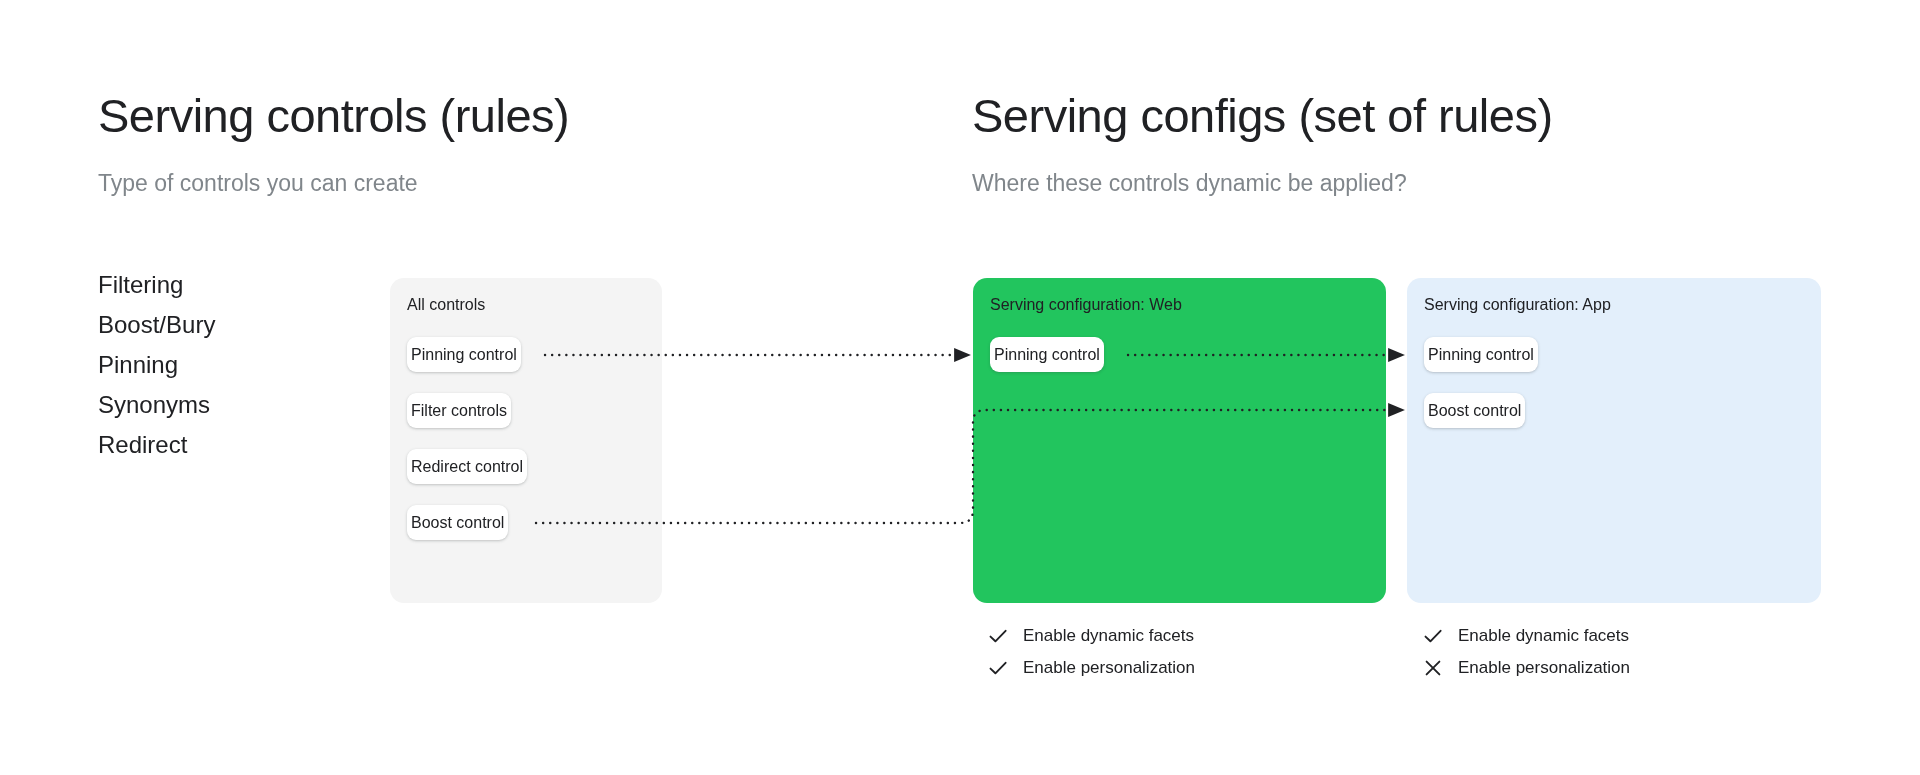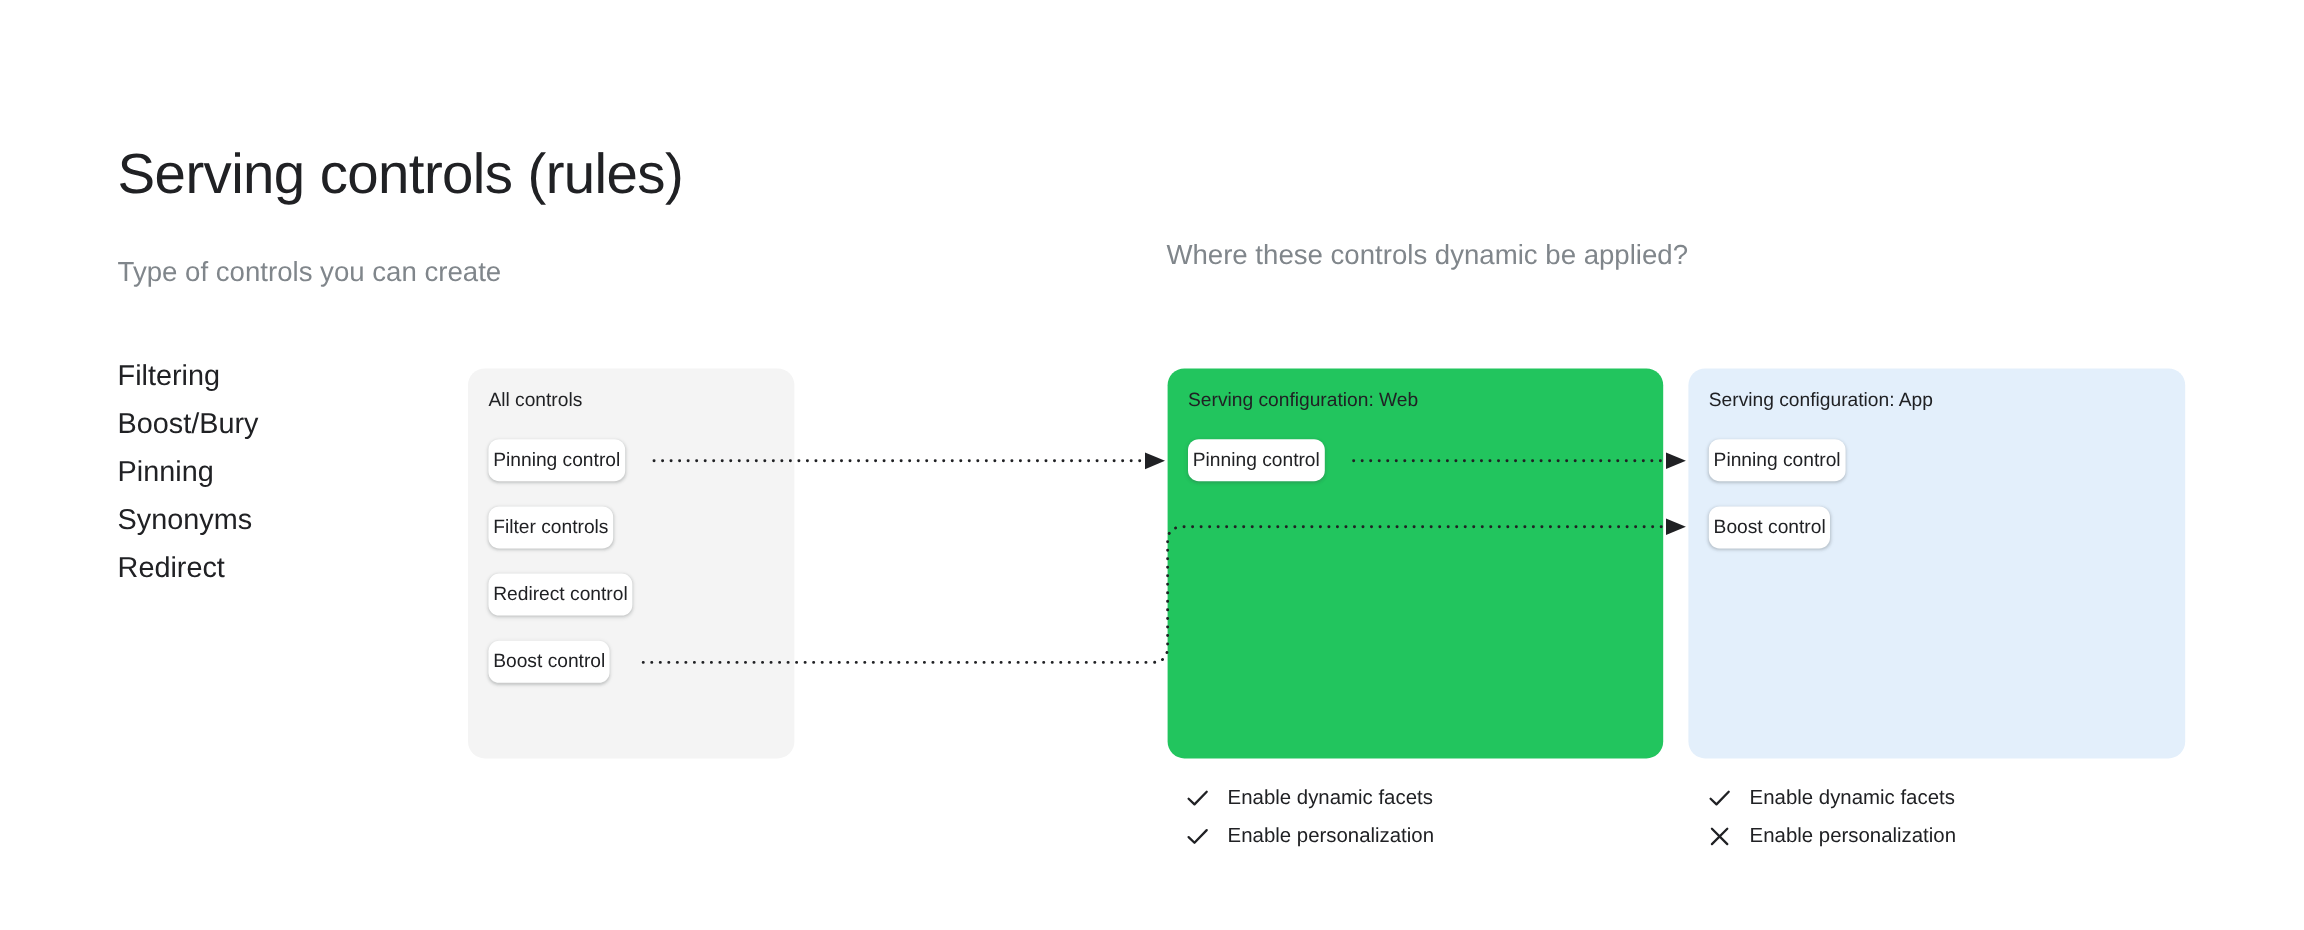--- a/index.html
+++ b/index.html
@@ -13,21 +13,20 @@
     position: relative;
     overflow: hidden;
     font-family: "Liberation Sans", sans-serif;
     color: #202124;
     -webkit-font-smoothing: antialiased;
   }
 
   .stage {
     position: absolute;
     inset: 0;
-    margin-top: 29px;
   }
 
   
   .col-title {
     position: absolute;
     font-size: 47px;
     font-weight: 400;
     letter-spacing: -0.5px;
     color: #202124;
     white-space: nowrap;
@@ -35,21 +34,21 @@
   }
   .col-sub {
     position: absolute;
     font-size: 23px;
     font-weight: 400;
     color: #80868b;
     white-space: nowrap;
     line-height: 1.2;
   }
   #title-left  { left: 98px;  top: 90px; }
-  #sub-left    { left: 98px;  top: 184px; }
+  #sub-left    { left: 98px;  top: 170px; }
   #title-right { left: 972px; top: 90px; }
   #sub-right   { left: 972px; top: 170px; }
 
   
   .type-list {
     position: absolute;
     left: 98px;
     top: 265px;
     width: 260px;
   }
@@ -147,20 +146,21 @@
   }
 </style>
 </head>
 <body>
 
 <div class="stage">
 
   <div class="col-title" id="title-left">Serving controls (rules)</div>
   <div class="col-sub" id="sub-left">Type of controls you can create</div>
 
+  <div class="col-title" id="title-right">Serving configs (set of rules)</div>
   <div class="col-sub" id="sub-right">Where these controls dynamic be applied?</div>
 
   <div class="type-list">
     <div class="type-list-item">Filtering</div>
     <div class="type-list-item">Boost/Bury</div>
     <div class="type-list-item">Pinning</div>
     <div class="type-list-item">Synonyms</div>
     <div class="type-list-item">Redirect</div>
   </div>
 

